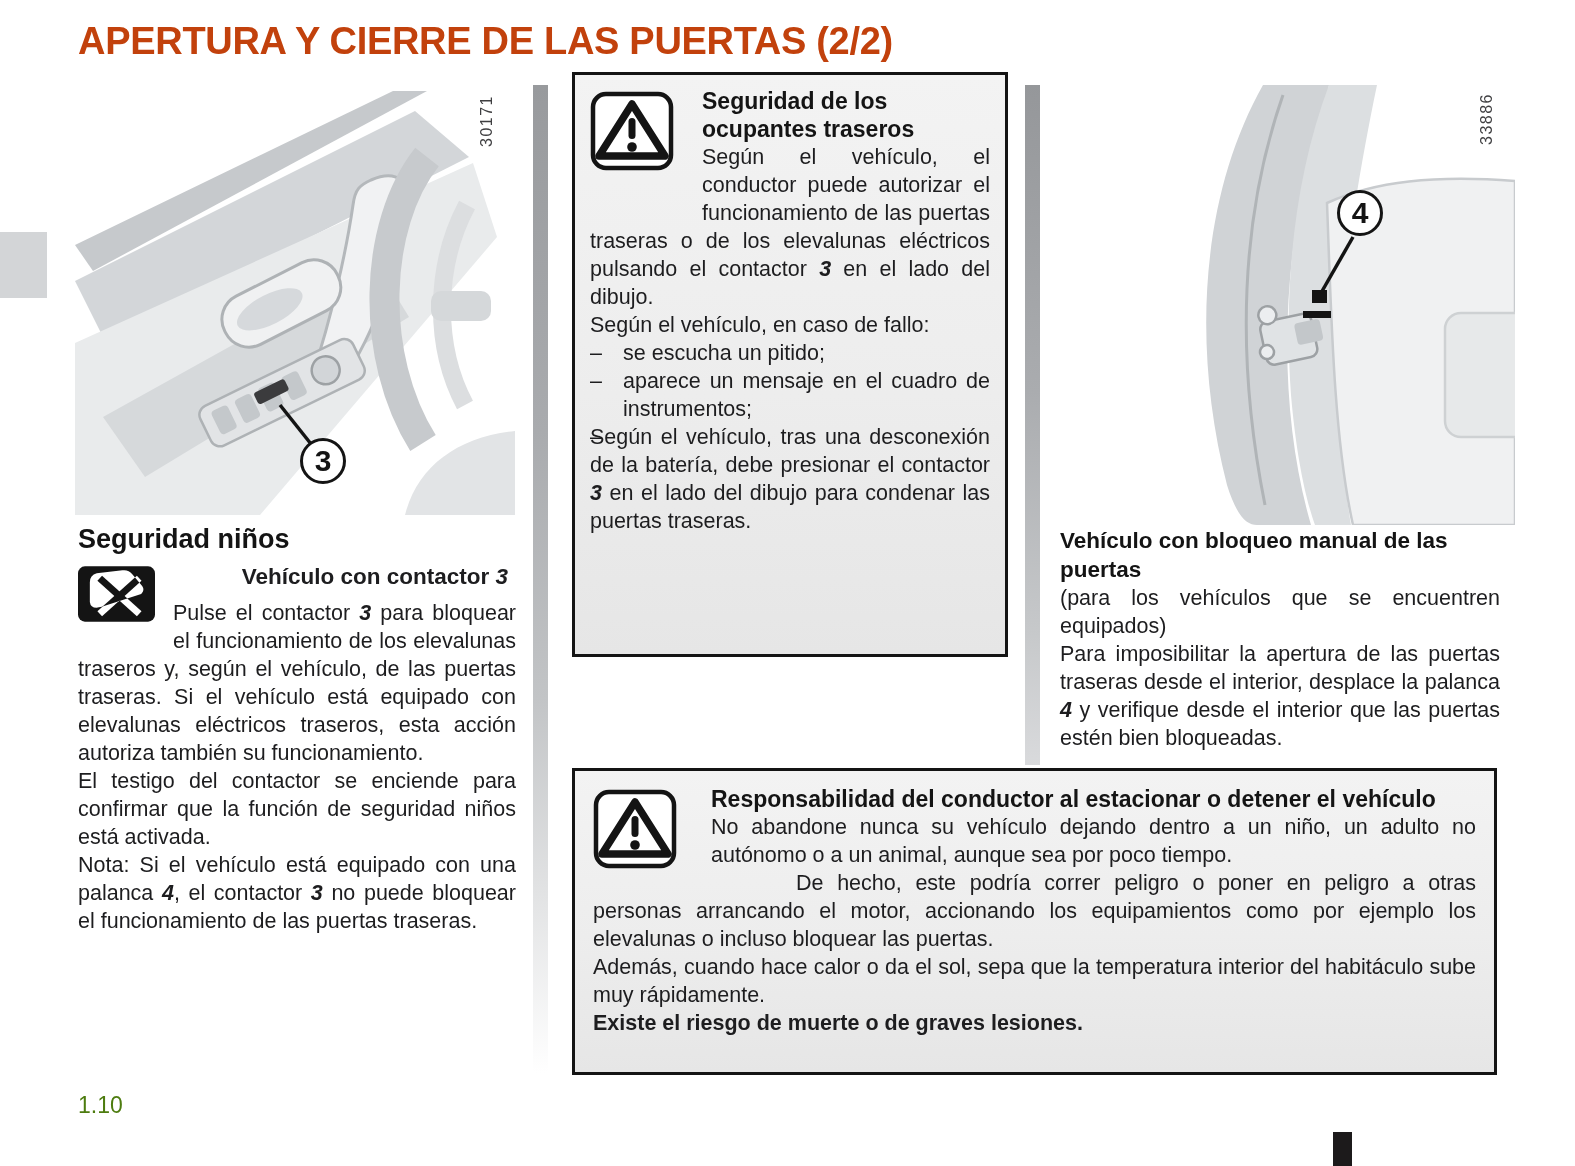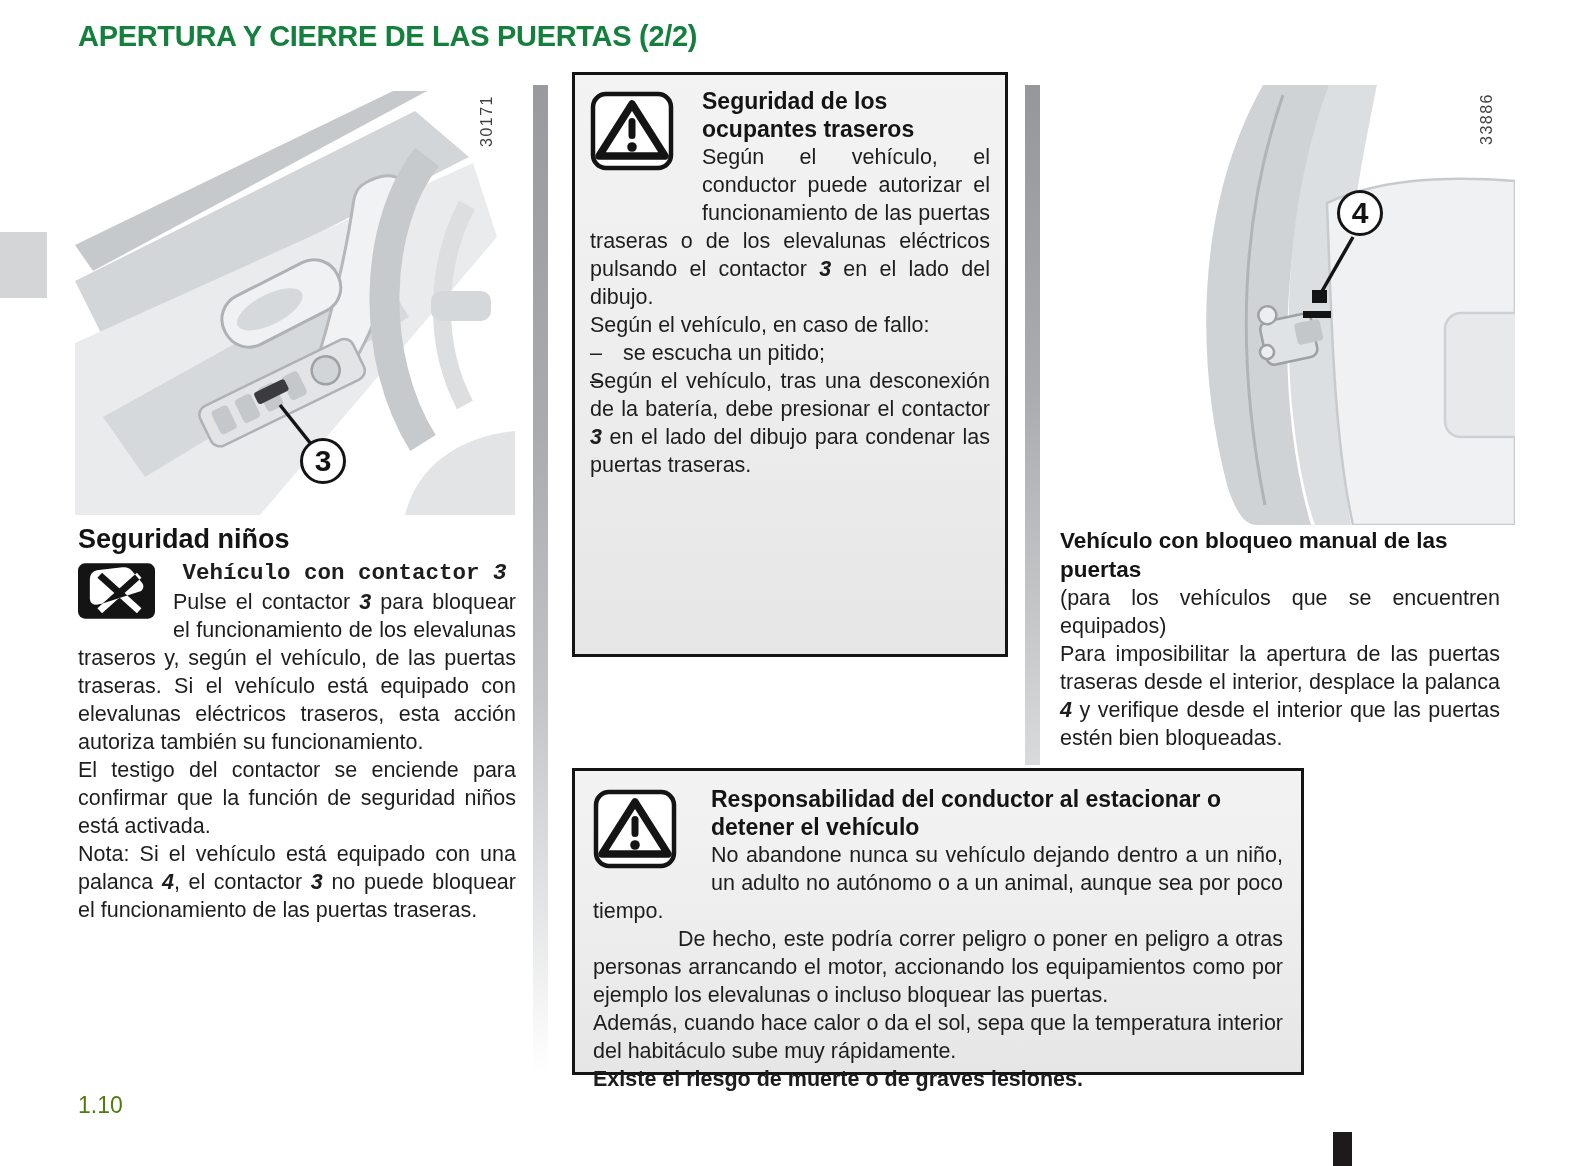--- a/index.html
+++ b/index.html
@@ -3,21 +3,21 @@
 <meta charset="utf-8">
 <style>
   html,body{margin:0;padding:0;background:#ffffff;}
   body{
     width:1575px;height:1166px;position:relative;overflow:hidden;
     font-family:"Liberation Sans", sans-serif;color:#1d1d1f;
     -webkit-font-smoothing:antialiased;
   }
   .abs{position:absolute;}
   
-  #page-title{left:78px;top:20px;font-size:29px;font-weight:bold;letter-spacing:-0.3px;color:#15803d;}
+  #page-title{left:78px;top:20px;font-size:38px;font-weight:bold;letter-spacing:-0.3px;color:#c2410c;}
   
   #edge-tab{left:0;top:232px;width:47px;height:66px;background:#d3d5d7;}
   
   #separator-left{left:533px;top:85px;width:15px;height:988px;
     background:linear-gradient(180deg,#989a9d 0%,#a9abae 35%,#c2c4c6 62%,#e2e3e4 82%,rgba(255,255,255,0) 100%);}
   #separator-right{left:1025px;top:85px;width:15px;height:680px;
     background:linear-gradient(180deg,#95979a 0%,#aaacaf 45%,#c6c8ca 80%,#d9dadc 100%);}
   
   .figure{overflow:hidden;}
   #left-figure{left:75px;top:85px;width:440px;height:430px;}
@@ -37,32 +37,32 @@
   }
   #callout-3{left:300px;top:438px;}
   #callout-4{left:1337px;top:190px;}
   
   p{margin:0;font-size:21.5px;line-height:28px;text-align:justify;color:#1d1d1f;}
   .gap{}
   #left-text{left:78px;top:524px;width:438px;}
   #left-text h2{margin:0 0 5px 0;font-size:27px;line-height:30px;font-weight:bold;color:#141414;}
   .icon-float{float:left;margin:4px 18px 2px 0;}
   #left-text .icon-float{width:77px;height:60px;}
-  #left-text h3{margin:0;font-size:22.5px;line-height:29px;font-weight:bold;text-align:center;font-family:Liberation Mono, monospace;}
+  #left-text h3{margin:8px;font-size:22.5px;line-height:29px;font-weight:bold;text-align:right;}
   
   .warning-box{
     background:linear-gradient(180deg,#f3f3f3 0%,#ededed 55%,#e6e6e6 100%);
     border:3px solid #141414;box-sizing:border-box;
   }
   #middle-box{left:572px;top:72px;width:436px;height:585px;padding:12px 15px;}
   #middle-box .icon-float{width:94px;height:118px;}
   #middle-box h3,#bottom-box h3{margin:0;font-size:23px;line-height:28px;font-weight:bold;text-align:left;color:#141414;}
   .bullet{position:relative;padding-left:33px;}
   .bullet .dash{position:absolute;left:0;top:0;}
-  #bottom-box{left:572px;top:768px;width:732px;height:307px;padding:14px 18px;}
+  #bottom-box{left:572px;top:768px;width:925px;height:307px;padding:14px 18px;}
   #bottom-box .icon-float{width:100px;height:86px;}
   .indent1{text-indent:85px;}
   .bold-line{font-weight:bold;text-align:left;}
   
   #right-text{left:1060px;top:526px;width:440px;}
   #right-text h3{margin:0;font-size:22.5px;line-height:29px;font-weight:bold;text-align:left;color:#141414;}
   
   #page-number{left:78px;top:1092px;font-size:23px;color:#4d7c0f;}
   #print-mark{left:1333px;top:1132px;width:19px;height:34px;background:#1c1a1b;}
 </style>
@@ -172,21 +172,21 @@
       <path d="M42,13 L75,65 L9,65 Z" fill="none" stroke="#141414" stroke-width="7.5" stroke-linejoin="round"></path>
       <rect x="38.5" y="27" width="7" height="21" rx="3.5" fill="#141414"></rect>
       <circle cx="42" cy="56" r="4.8" fill="#141414"></circle>
     </svg>
   </span>
   <h3>Seguridad de los ocupantes traseros</h3>
   <p><span>Según el vehículo, el conductor puede autorizar el funcionamiento de las puertas traseras o de los elevalunas eléctricos pulsando el contactor </span><span style="font-weight: bold; font-style: italic;">3</span><span> en el lado del dibujo.</span></p>
   <p><span>Según el vehículo, en caso de fallo:</span></p>
   <div>
       <p class="bullet"><span class="dash">–</span><span>se escucha un pitido;</span></p>
-      <p class="bullet"><span class="dash">–</span></p>
+      <p class="bullet"><span class="dash">–</span><span>aparece un mensaje en el cuadro de instrumentos;</span></p>
       <p class="bullet"><span class="dash">–</span></p>
     </div>
   <p><span>Según el vehículo, tras una desconexión de la batería, debe presionar el contactor </span><span style="font-weight: bold; font-style: italic;">3</span><span> en el lado del dibujo para condenar las puertas traseras.</span></p>
 </div>
 
 <div class="abs" id="right-text">
   <h3>Vehículo con bloqueo manual de las puertas</h3>
   <p><span>(para los vehículos que se encuentren equipados)</span></p>
   <p><span>Para imposibilitar la apertura de las puertas traseras desde el interior, desplace la palanca </span><span style="font-weight: bold; font-style: italic;">4</span><span> y verifique desde el interior que las puertas estén bien bloqueadas.</span></p>
 </div>

